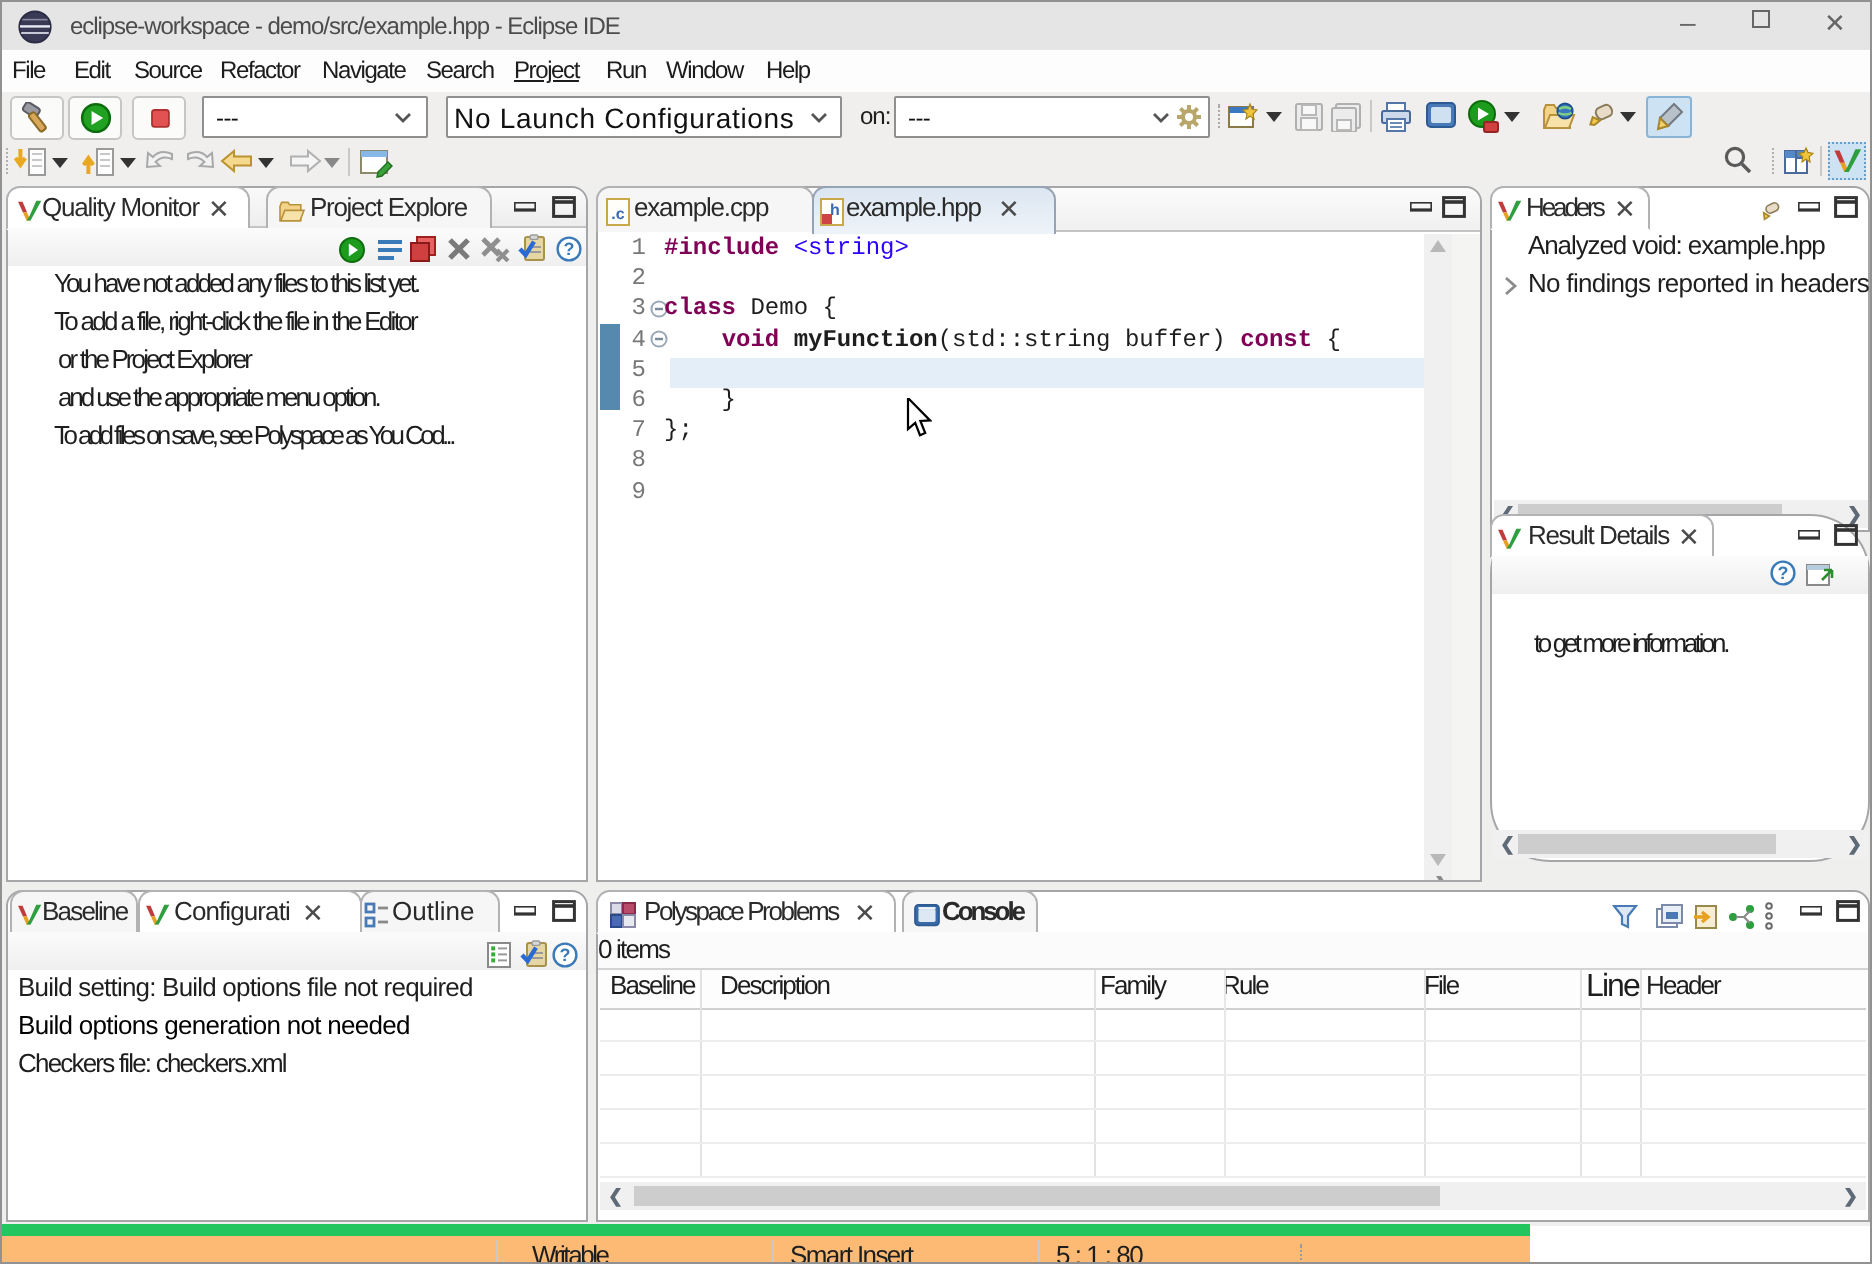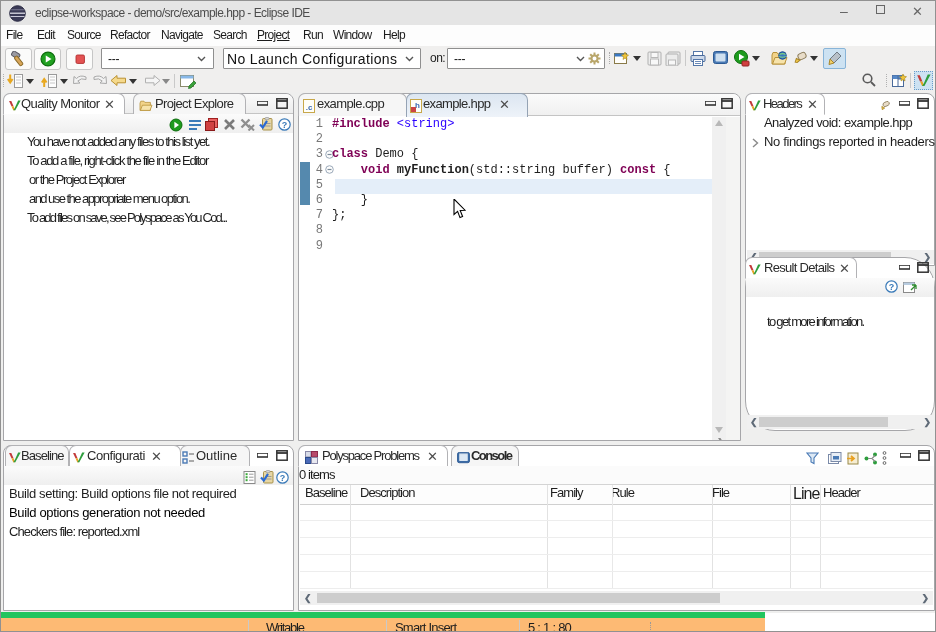--- a/index.html
+++ b/index.html
@@ -502,21 +502,21 @@
         <path d="M6 9 H11.5"></path>
       </g>
   <path d="M1 7.5 L3.8 10.5 L8 3.8" stroke="#2a6ad4" stroke-width="2.2" fill="none"></path>
  </svg>
  <svg class="abs" style="left:272px;top:25px" width="13" height="13" viewBox="0 0 13 13">
   <circle cx="6.5" cy="6.5" r="5.7" fill="#fff" stroke="#3a7ab8" stroke-width="1.2"></circle>
   <text x="6.5" y="9.6" font-size="9" font-family="Liberation Sans" fill="#3a7ab8" text-anchor="middle" font-weight="bold">?</text>
  </svg>
  <div class="abs uit" style="left:5px;top:40px;font-size:13px;letter-spacing:-0.4px;">Build setting: Build options file not required</div>
  <div class="abs uit" style="left:5px;top:59px;font-size:13px;letter-spacing:-0.35px;color:#000000;">Build options generation not needed</div>
- <div class="abs uit" style="left:5px;top:78px;font-size:13px;letter-spacing:-0.9px;">Checkers file: reported.xml</div>
+ <div class="abs uit" style="left:5px;top:78px;font-size:13px;letter-spacing:-0.9px;">Checkers file: checkers.xml</div>
 </div>
 
 <div class="panel" style="left:297px;top:444px;width:637px;height:166px;text-align:right;">
  <div class="tab sel" style="left:-1px;width:150px;"></div>
  <svg class="abs" style="left:6px;top:5px" width="13" height="13" viewBox="0 0 13 13">
   <rect x="0.5" y="0.5" width="5.5" height="5.5" fill="#d8dce8" stroke="#8a8aa8"></rect>
   <rect x="6.5" y="0.5" width="6" height="5.5" fill="#b84a6a" stroke="#8a2a4a"></rect>
   <rect x="0.5" y="6.5" width="5.5" height="6" fill="#4a6ab8" stroke="#2a4a8a"></rect>
   <rect x="6.5" y="6.5" width="6" height="6" fill="#e8e8f0" stroke="#8a8aa8"></rect>
  </svg>

